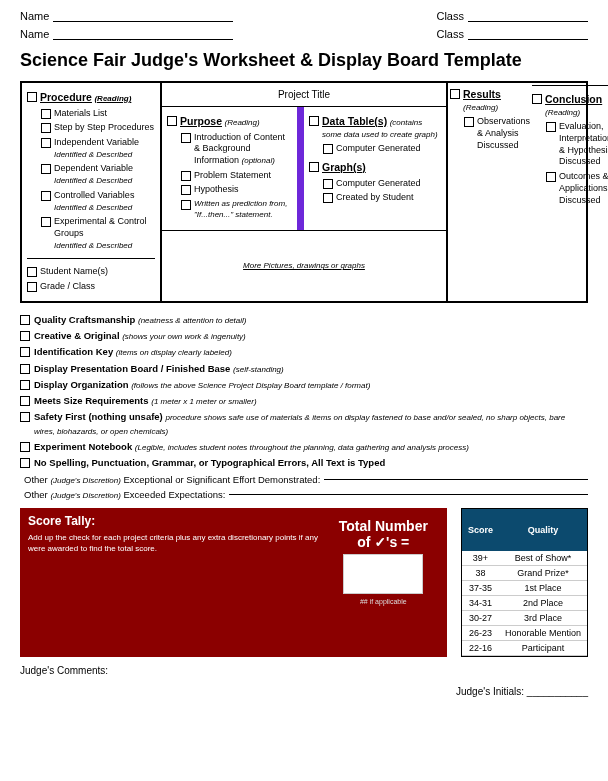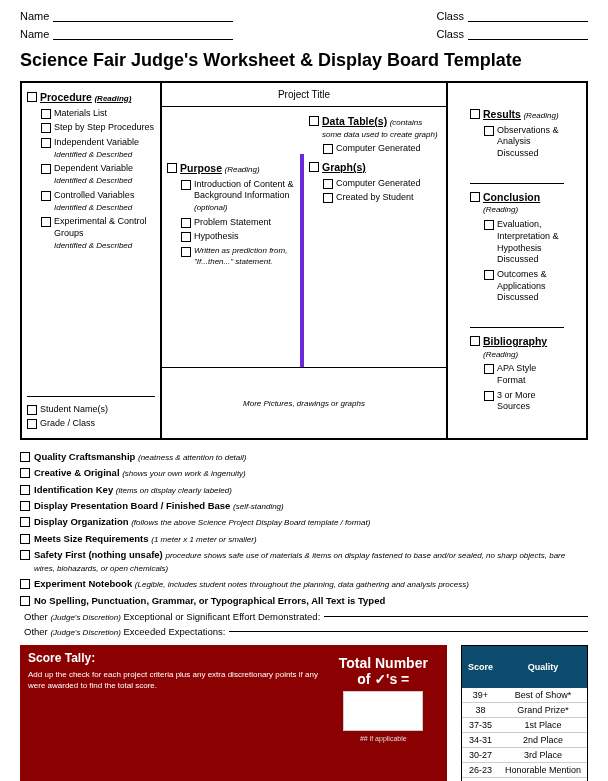--- a/index.html
+++ b/index.html
@@ -59,42 +59,42 @@
       display: flex;
       flex-direction: column;
     }
     .col-mid-top {
       display: grid;
       grid-template-columns: 1fr 1fr;
       border-bottom: 1px solid #000;
       flex: 1;
     }
     .col-mid-purpose {
-      border-right: 4px solid #6d28d9;
+      border-right: 7px solid #6d28d9;
       padding: 5px;
-      margin-top: 47px;
     }
     .col-mid-data {
       padding: 5px;
     }
     .col-mid-bottom {
       padding: 8px;
       text-align: left;
       min-height: 70px;
       display: flex;
       align-items: center;
       justify-content: center;
+      text-decoration: underline;
     }
     
     .col-right {
       border-left: 2px solid #000;
-      padding: 22px;
-      display: flex;
-      flex-direction: column;
-      gap: 20px;
+      padding: 2px;
+      display: flex;
+      flex-direction: row;
+      gap: 2px;
     }
     .col-right-results { flex: 1; }
     .col-right-conclusion {
       border-top: 1px solid #000;
       padding-top: 4px;
     }
     .col-right-bibliography {
       border-top: 1px solid #000;
       padding-top: 4px;
     }

